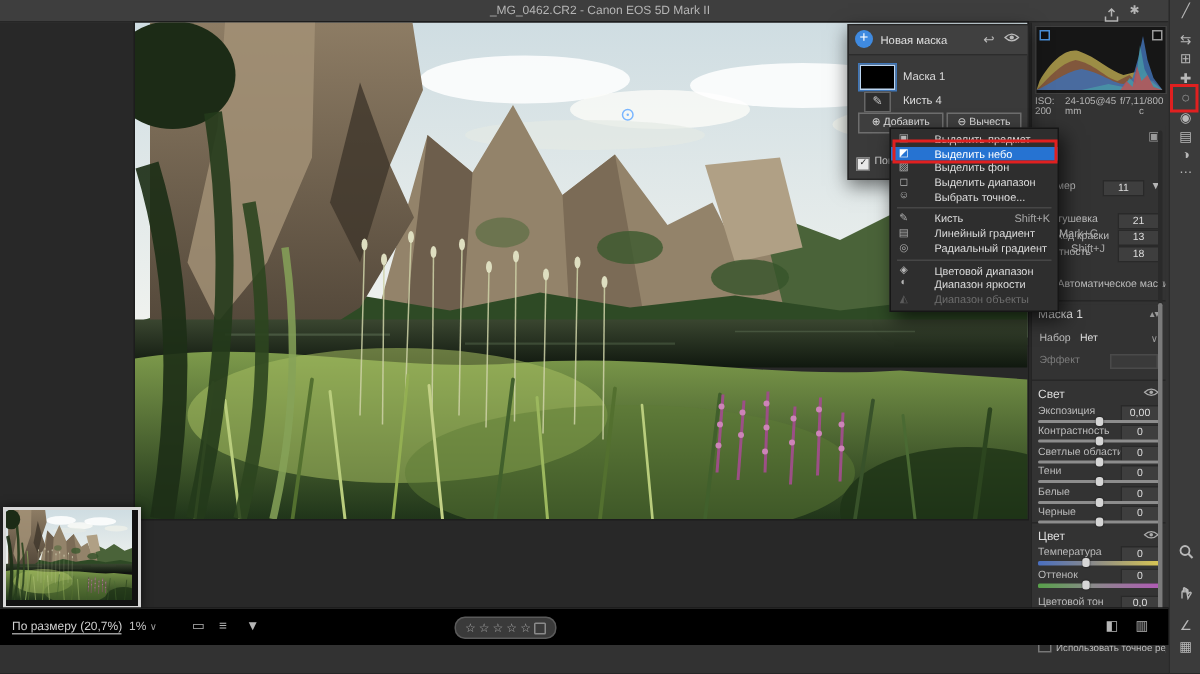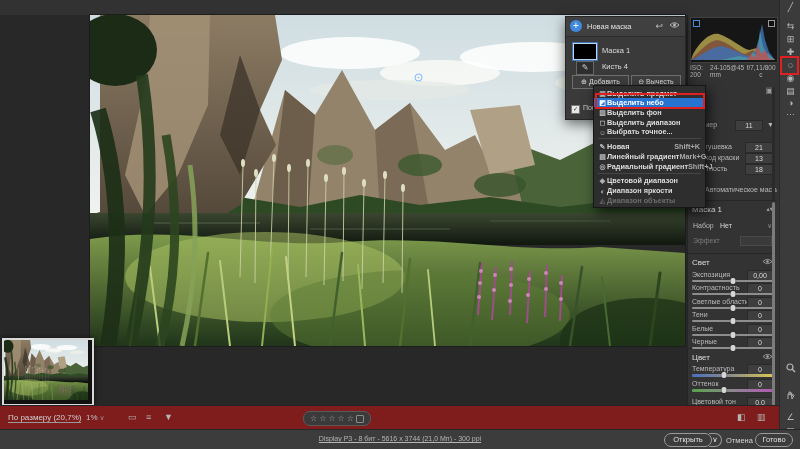--- a/index.html
+++ b/index.html
@@ -49,47 +49,56 @@
   .pluscirc{position:absolute;left:4px;top:3px;width:12px;height:12px;border-radius:50%;background:#3f8ae0;color:#fff;font-size:10px;line-height:11px;text-align:center;}
   #maskpanel .hd .ttl{position:absolute;left:21px;top:5px;font-size:7.5px;color:#e0e0e0;}
   #maskpanel .hd .hic{position:absolute;top:4px;color:#bbb;font-size:9px;}
   .mrow{position:relative;height:18px;}
   .mthumb{position:absolute;left:7px;top:1px;width:22px;height:15px;background:#000;border:1px solid #bcd6f2;outline:1px solid #3f76b8;}
   .bthumb{position:absolute;left:10px;top:1px;width:16px;height:12px;background:#2e2e2e;border:1px solid #666;color:#ccc;font-size:8px;line-height:11px;text-align:center;}
   .mlabel{position:absolute;left:36px;top:4px;font-size:7.5px;color:#ddd;}
   .mbtn{position:absolute;top:0;height:12px;border:1px solid #6e6e6e;background:#3e3e3e;font-size:7px;color:#ddd;line-height:12px;text-align:center;}
   
   #menu{left:593px;top:85px;width:111px;background:#2e2e2e;border:1px solid #161616;box-shadow:3px 5px 12px rgba(0,0,0,.65);padding:2px 0;z-index:30;}
-  .mi{display:flex;align-items:flex-end;height:9.7px;padding:0 5px 0 4px;color:#ddd;font-size:7.3px;gap:0;white-space:nowrap;font-weight:bold;}
+  .mi{display:flex;align-items:flex-start;height:9.7px;padding:0 5px 0 4px;color:#ddd;font-size:7.3px;gap:16px;white-space:nowrap;}
   .mi .ic{width:9px;font-size:7px;color:#b5b5b5;text-align:center;flex:0 0 9px;}
   .mi .sc{margin-left:auto;color:#a8a8a8;}
   .mi.hl{background:#2673d2;color:#fff;} .mi.hl .ic{color:#fff;}
   .mi.dis{color:#6d6d6d;} .mi.dis .ic{color:#5b5b5b;}
   .msep{height:1px;background:#464646;margin:2px 4px;}
   
   .redbox{position:absolute;border:2px solid #e02020;z-index:40;pointer-events:none;}
   
-  #btools{left:0;top:405px;width:779px;height:24px;background:#7f1d1d;border-top:1px solid #242424;}
+  #btools{left:0;top:405px;width:779px;height:24px;background:#000000;border-top:1px solid #242424;}
   #fitlink{left:8px;top:7px;font-size:8px;color:#d0d0d0;border-bottom:1px solid #9a9a9a;}
   #zoomsel{left:86px;top:7px;font-size:8px;color:#c0c0c0;}
   .bt-ic{position:absolute;top:6px;font-size:9px;color:#b5b5b5;}
   #stars{left:303px;top:5px;width:66px;height:13px;border:1px solid #5a5a5a;border-radius:7px;background:#3a3a3a;display:flex;align-items:center;justify-content:center;gap:2px;font-size:8px;color:#a8a8a8;}
   #stars .lab{display:inline-block;width:6px;height:6px;border:1px solid #8a8a8a;border-radius:1px;}
   
   #statusbar{left:0;top:429px;width:800px;height:20px;background:#3c3c3c;border-top:1px solid #262626;}
   #infolink{width:100%;text-align:center;top:5px;font-size:7px;color:#b5b5b5;text-decoration:underline;}
   .pillbtn{position:absolute;top:3px;height:12px;border:1px solid #9a9a9a;border-radius:7px;color:#e0e0e0;font-size:7.5px;line-height:12px;text-align:center;background:transparent;}
   #cancelbtn{position:absolute;top:6px;font-size:7.5px;color:#d5d5d5;}
   .eye{display:inline-block;}
 </style>
 </head>
 <body>
 
 <div id="app">
 
+  <div id="titlebar" class="abs">
+    <div class="title">_MG_0462.CR2  -  Canon EOS 5D Mark II</div>
+    <span class="abs" style="left:736px;top:2px;">
+      <svg width="10" height="10">
+          <path d="M5,1 L5,6 M3,3 L5,1 L7,3 M1,6 L1,9 L9,9 L9,6" stroke="#b5b5b5" fill="none" stroke-width="1"></path>
+        </svg>
+    </span>
+    <span class="abs t8" style="left:753px;top:2px;color:#b5b5b5;">✱</span>
+  </div>
 
   <div id="canvas" class="abs">
     <div id="photo-wrap" class="abs">
       <svg width="595" height="331" viewBox="0 0 595 331" preserveAspectRatio="none">
         <defs>
           <linearGradient id="sky" x1="0" y1="0" x2="0" y2="1">
               <stop offset="0" stop-color="#cfdde2"></stop>
               <stop offset="1" stop-color="#f1f3ef"></stop>
             </linearGradient>
           <linearGradient id="grass" x1="0" y1="0" x2="0" y2="1">
@@ -450,21 +459,21 @@
         <span class="ic">◻</span>
         <span>Выделить диапазон</span>
       </div>
     <div class="mi">
         <span class="ic">☺</span>
         <span>Выбрать точное...</span>
       </div>
     <div class="msep"></div>
     <div class="mi">
         <span class="ic">✎</span>
-        <span>Новая</span>
+        <span>Кисть</span>
         <span class="sc">Shift+K</span>
       </div>
     <div class="mi">
         <span class="ic">▤</span>
         <span>Линейный градиент</span>
         <span class="sc">Mark+G</span>
       </div>
     <div class="mi">
         <span class="ic">◎</span>
         <span>Радиальный градиент</span>
@@ -499,21 +508,14 @@
         <span>☆</span>
         <span>☆</span>
         <span>☆</span>
         <span>☆</span>
         <span class="lab"></span>
     </div>
     <span class="bt-ic" style="left:737px;">◧</span>
     <span class="bt-ic" style="left:757px;">▥</span>
   </div>
 
-  <div id="statusbar" class="abs">
-    <div id="infolink" class="abs">Display P3 - 8 бит - 5616 x 3744 (21,0 Мп) - 300 ppi</div>
-    <span class="pillbtn" style="left:664px;width:46px;">Открыть</span>
-    <span class="pillbtn" style="left:709px;width:12px;border-left:none;border-radius:0 7px 7px 0;">∨</span>
-    <span id="cancelbtn" style="left:726px;">Отмена</span>
-    <span class="pillbtn" style="left:755px;width:36px;">Готово</span>
-  </div>
 
 </div>
 
 </body></html>

